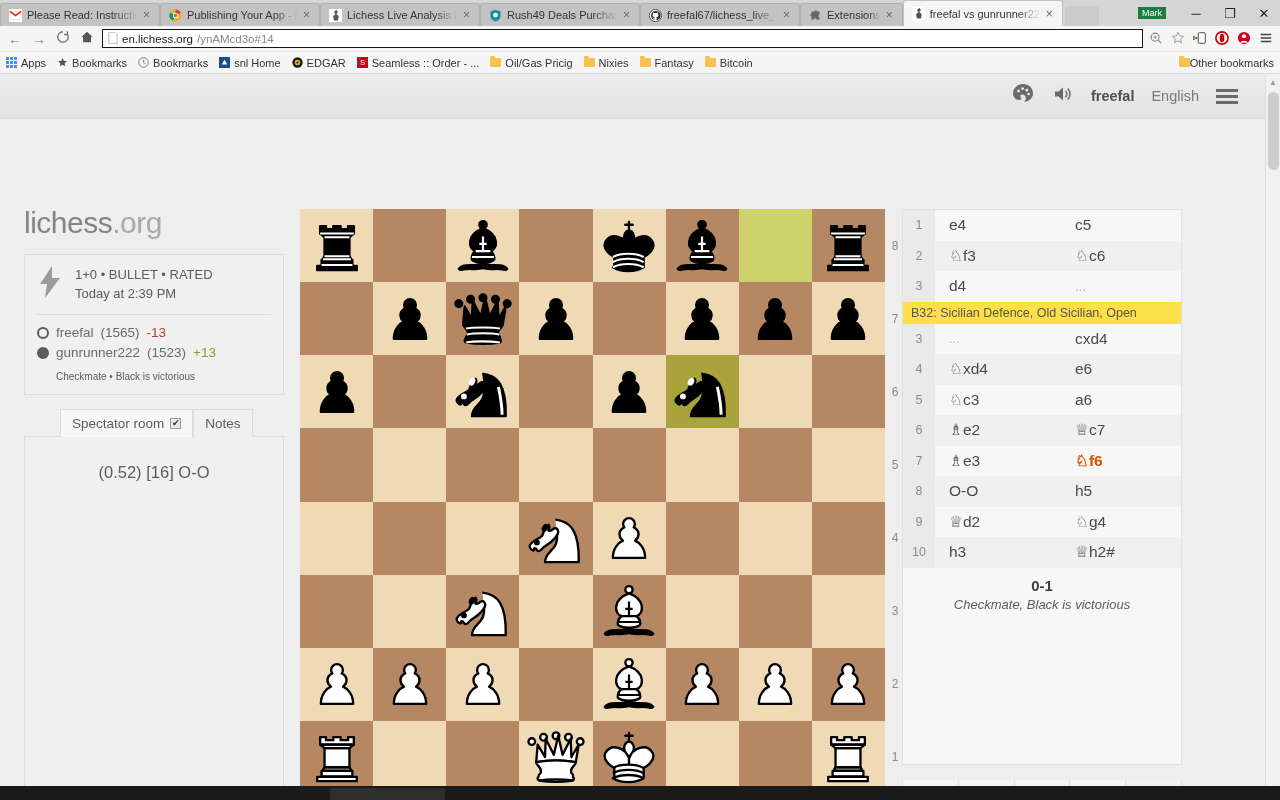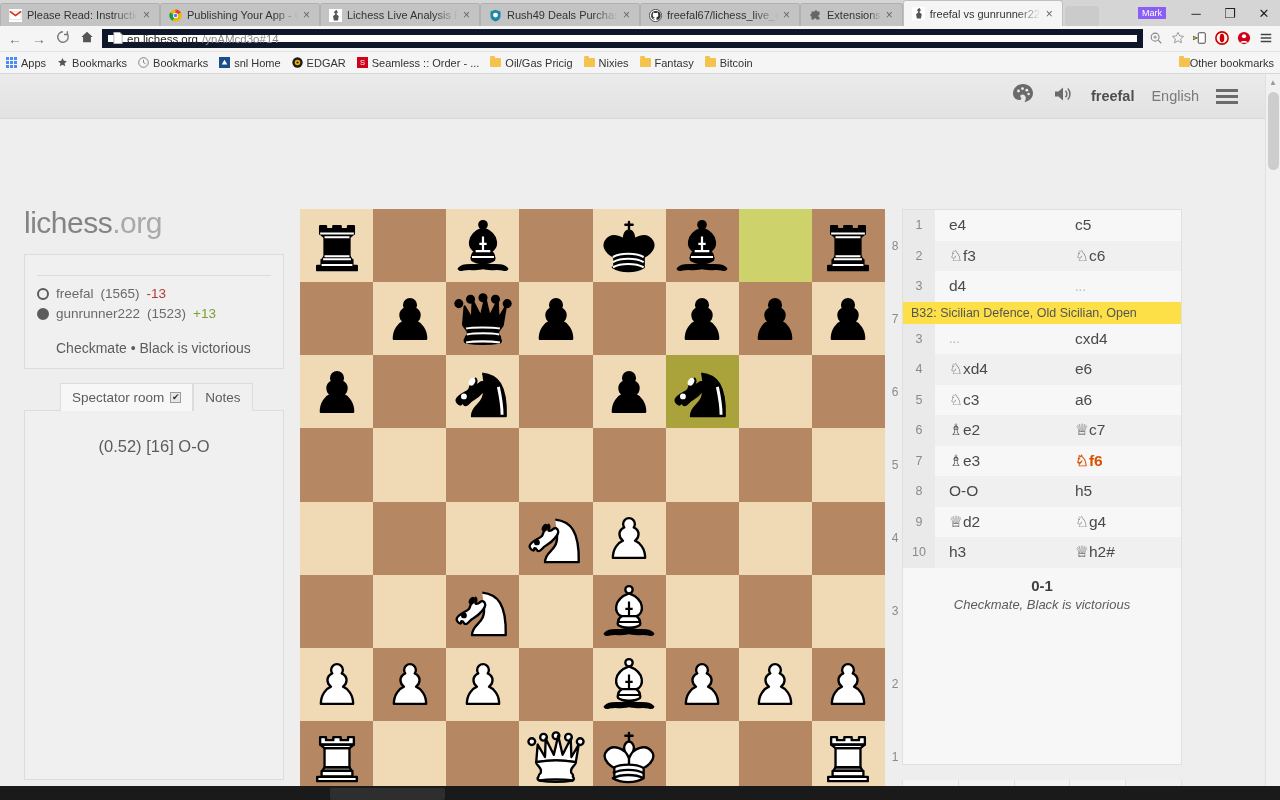--- a/index.html
+++ b/index.html
@@ -29,29 +29,29 @@
   .tab.active { background: #f5f5f5; height: 26px; border-color: #c0c0c0; }
   .tab-favicon { width: 13px; height: 13px; flex: 0 0 13px; border-radius: 2px; display:block; }
   .tab-title { overflow: hidden; text-overflow: clip; flex: 1; font-size: 11px;
                -webkit-mask-image: linear-gradient(to right, #000 78%, transparent 100%);
                mask-image: linear-gradient(to right, #000 78%, transparent 100%); }
   .tab-close { font-size: 12px; color: #666; flex: 0 0 10px; line-height: 1; }
   .newtab { width: 34px; height: 20px; background: #cbcbcb; margin-left: 2px;
             border-top-left-radius: 3px; border-top-right-radius: 3px; }
   .win-controls { display: flex; align-items: center; height: 26px; padding-right: 6px; gap: 14px; }
   .win-btn { font-size: 13px; color: #222; width: 20px; text-align: center; line-height: 1;}
-  .mark-badge { background: #8b5cf6; color: #fff; font-size: 9px; padding: 1px 4px; margin-right: 6px; }
+  .mark-badge { background: #15803d; color: #fff; font-size: 9px; padding: 1px 4px; margin-right: 6px; }
 
   .browser-toolbar {
     height: 26px; background: #f5f5f5; display: flex; align-items: center;
     padding: 0 6px; gap: 6px; border-bottom: 1px solid #e2e2e2;
   }
   .nav-icon { font-size: 14px; color: #777; width: 18px; text-align:center; }
   .omnibox {
-    flex: 1; height: 19px; background: #fff; border: 6px solid #0f172a;
+    flex: 1; height: 19px; background: #fff; border: 1px solid #0f172a;
     display: flex; align-items: center; padding: 0 5px; gap: 4px; font-size: 11.5px;
   }
   .omnibox .page-ico { font-size: 10px; color: #999; }
   .url-host { color: #222; }
   .url-path { color: #888; }
   .toolbar-right { display: flex; align-items: center; gap: 7px; }
   .ti { width: 15px; height: 15px; display:inline-block; }
 
   .bookmarks-bar {
     height: 22px; background: #f5f5f5; display: flex; align-items: center;
@@ -97,21 +97,21 @@
   .game-box { border: 1px solid #dcdcdc; background: #f0f0f0; padding: 10px 12px 12px 12px; }
   .gb-head { display: flex; gap: 12px; align-items: center; }
   .bolt { font-size: 30px; color: #9b9b9b; line-height: 1; }
   .gb-meta { font-size: 13px; color: #5c5c5c; line-height: 1.45; }
   .gb-divider { height:1px; background:#dcdcdc; margin: 10px 0 8px 0; }
   .player-row { display: flex; align-items: center; gap: 7px; font-size: 13.5px; color: #6a6a6a; line-height: 1.5; }
   .disc { width: 12px; height: 12px; border-radius: 50%; border: 2px solid #5c5c5c; display:inline-block; }
   .disc.black { background: #5c5c5c; }
   .rating-down { color: #b33a3a; }
   .rating-up { color: #77а035; color:#7ca030; }
-  .gb-result { font-size: 14px; color: #5c5c5c; margin-top: 15px; padding-left: 19px; }
+  .gb-result { font-size: 10px; color: #5c5c5c; margin-top: 7px; padding-left: 19px; }
 
   .tabs-row { display: flex; margin-top: 14px; padding-left: 36px; align-items: center; }
   .ltab {
     border: 1px solid #dcdcdc; border-bottom: none; background: #f0f0f0;
     padding: 6px 11px; font-size: 13.5px; color: #5c5c5c;
     display: flex; align-items: center; gap: 6px;
   }
   .ltab.active { background: #f7f7f7; }
   .chkbox { width: 11px; height: 11px; border: 1px solid #9c9c9c; background: #e8e8e8;
             font-size: 9px; line-height: 9px; text-align: center; color: #333; }
@@ -394,20 +394,31 @@
     <div class="thumb"></div>
     <span class="arr" style="bottom:4px">▼</span>
   </div>
 
   <div class="left-col">
     <div class="brand">
       <span>lichess</span><span class="org">.org</span>
     </div>
 
     <div class="game-box">
+      <div class="gb-head">
+        <span class="bolt">
+          <svg width="26" height="34" viewBox="0 0 26 34">
+              <path d="M15 1 3 19h7L8 33 23 13h-8z" fill="#9b9b9b"></path>
+            </svg>
+        </span>
+        <div class="gb-meta">
+          <div>1+0 • BULLET • RATED</div>
+          <div>Today at 2:39 PM</div>
+        </div>
+      </div>
       <div class="gb-divider"></div>
       <div class="player-row">
         <span class="disc"></span>
         <span>freefal</span>
         <span>(1565)</span>
         <span class="rating-down">-13</span>
       </div>
       <div class="player-row">
         <span class="disc black"></span>
         <span>gunrunner222</span>

